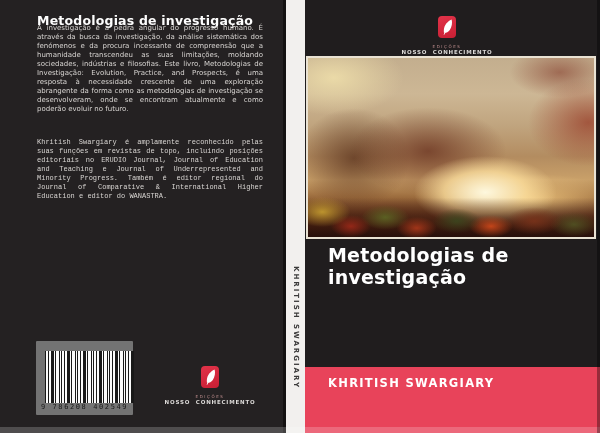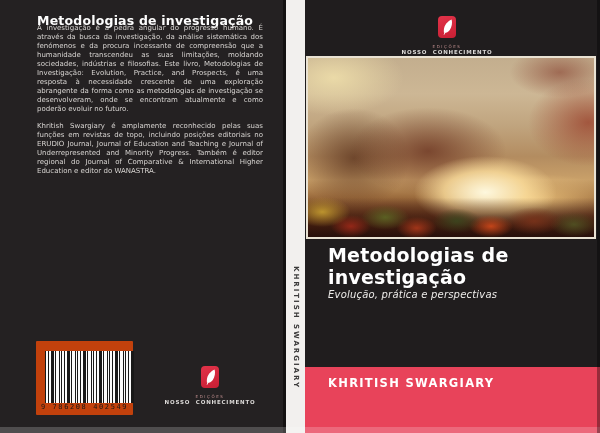--- a/index.html
+++ b/index.html
@@ -12,25 +12,25 @@
   .back-cover{position:absolute;left:0;top:0;width:284px;height:433px;background:#242122;}
   .back-title{
     position:absolute;left:37px;top:13px;width:240px;
     color:#fdfdfd;font-size:12.5px;font-weight:bold;letter-spacing:.2px;
   }
   .back-para{
     position:absolute;left:37px;width:226px;
     color:#d8d5d2;font-size:7px;line-height:9px;text-align:justify;
   }
   .back-para.p1{top:24px;}
-  .back-para.p2{top:122px;}
+  .back-para.p2{top:138px;font-family:Liberation Mono, monospace;}
   
   .barcode{
     position:absolute;left:36px;top:341px;width:97px;height:74px;
-    background:#c2410c;border-radius:1px;
+    background:#737373;border-radius:1px;
   }
   .barcode-bars{
     position:absolute;left:9px;top:10px;width:89px;height:52px;
     background:
       repeating-linear-gradient(90deg,
         #181818 0 1.5px,#fbfbfb 1.5px 3px,
         #181818 3px 4px,#fbfbfb 4px 6.5px,
         #181818 6.5px 9px,#fbfbfb 9px 10px,
         #181818 10px 11px,#fbfbfb 11px 14px,
         #181818 14px 15px,#fbfbfb 15px 16px);
@@ -147,21 +147,20 @@
         <path d="M3.1 15.6 L6.2 8.2" stroke="#ffffff" stroke-width="0.9" fill="none"></path>
       </svg>
     </span>
     <div class="pub-edicoes">EDIÇÕES</div>
     <div class="pub-name">NOSSO CONHECIMENTO</div>
   </div>
 
   <div class="fire-image"></div>
 
   <div class="cover-title">Metodologias de investigação</div>
-  <div class="cover-subtitle">Evolução, prática e perspectivas</div>
 
   <div class="author-bar">
     <div class="author-name">KHRITISH SWARGIARY</div>
   </div>
 
   <div class="bottom-edge"></div>
   <div class="right-edge"></div>
 </div>
 
 </body></html>

